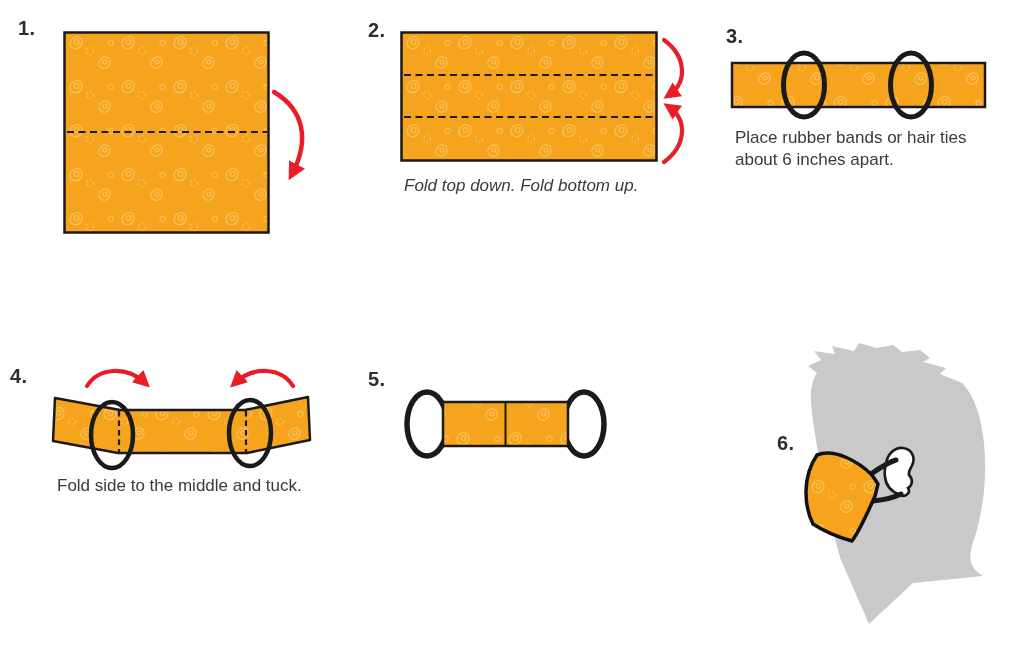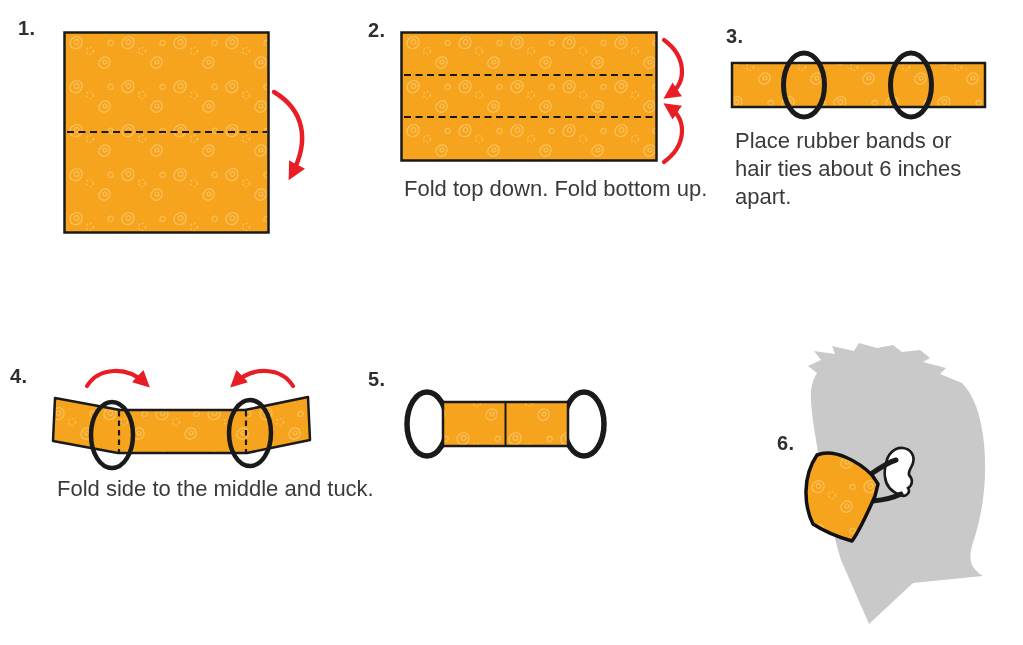--- a/index.html
+++ b/index.html
@@ -10,21 +10,21 @@
     font-family:"Liberation Sans", sans-serif;
     overflow:hidden;
   }
   .num{
     position:absolute;
     font-size:20px;font-weight:bold;color:#2e2e2e;
     letter-spacing:0.5px;
   }
   .caption{
     position:absolute;
-    font-size:22px;color:#3a3a3a;
+    font-size:17px;color:#3a3a3a;
     line-height:1.28;
   }
   svg{position:absolute;overflow:visible;}
 </style>
 </head>
 <body>
 
 <div class="canvas">
 
   <span class="num" style="left:18px;top:17px;">1.</span>
@@ -81,21 +81,21 @@
   <svg style="left:652px;top:36px;" width="40" height="130" viewBox="0 0 40 130">
     <defs>
       <marker id="m2" viewBox="0 0 10 10" refX="6" refY="5" markerWidth="4" markerHeight="4" orient="auto">
         <path d="M0 0 L10 5 L0 10 z" fill="#E91D25"></path>
       </marker>
     </defs>
     <path d="M12 4 C34 20 36 46 17 59" fill="none" stroke="#E91D25" stroke-width="4.2" stroke-linecap="round" marker-end="url(#m2)"></path>
     <path d="M12 126 C34 110 36 84 17 71" fill="none" stroke="#E91D25" stroke-width="4.2" stroke-linecap="round" marker-end="url(#m2)"></path>
   </svg>
 
-  <div class="caption" style="left:404px;top:175px;">Fold top down. Fold bottom up.</div>
+  <div class="caption" style="left:404px;top:175px;font-style:italic;">Fold top down. Fold bottom up.</div>
 
   <span class="num" style="left:726px;top:25px;">3.</span>
 
   <svg style="left:723px;top:47px;" width="276" height="78" viewBox="0 0 276 78">
     <defs>
       <pattern id="pat3" width="52" height="44" patternUnits="userSpaceOnUse">
         <rect width="52" height="44" fill="#F6A41E"></rect>
         <g fill="none" stroke="#FAC25A" stroke-width="1.2">
           <path d="M10 7c4-3 9-1 9 4 0 5-5 8-9 6-4-2-4-7 0-10z"></path>
           <path d="M12 9c2-1 4 0 4 2 0 2-2 3-4 2-1-1-1-3 0-4z"></path>

